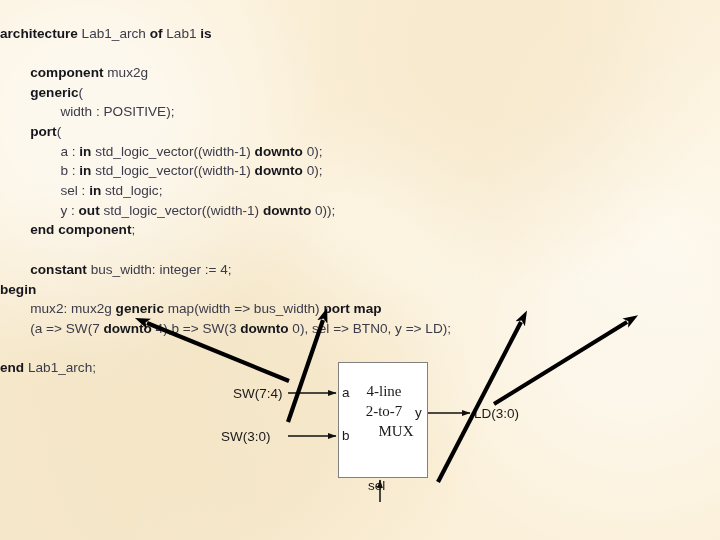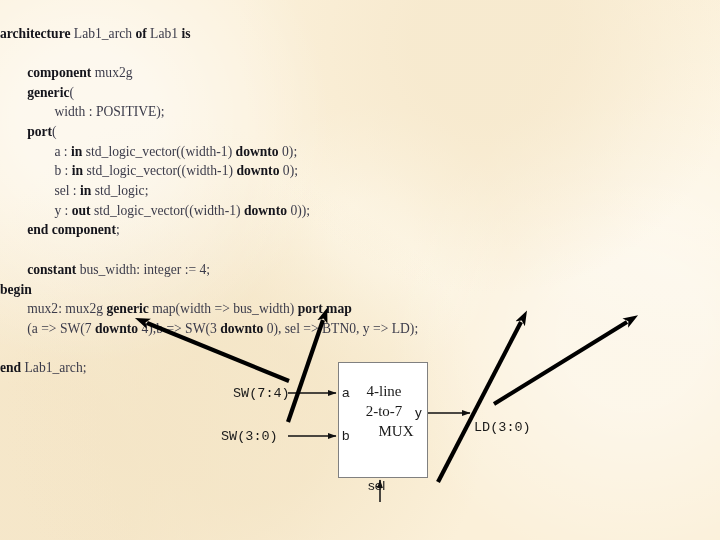--- a/index.html
+++ b/index.html
@@ -32,21 +32,21 @@
   }
 
   
   #code {
     position: absolute;
     left: 0;
     top: 0;
     width: 720px;
     padding: 10px 0 0 0;
     box-sizing: border-box;
-    font-family: Liberation Serif, serif;
+    font-family: Liberation Sans, sans-serif;
     font-size: 13.6px;
     line-height: 19.7px;
     color: #2b2b38;
     white-space: pre;
     letter-spacing: 0px;
   }
   .ln {
     height: 19.7px;
     white-space: pre;
   }
@@ -71,21 +71,21 @@
     left: 338px;
     top: 362px;
     width: 90px;
     height: 116px;
     background: #ffffff;
     border: 1.6px solid #808080;
     box-sizing: border-box;
   }
   .dlabel {
     position: absolute;
-    font-family: Liberation Mono, monospace;
+    font-family: Liberation Sans, sans-serif;
     font-size: 13.5px;
     color: #1a1a1a;
     white-space: nowrap;
   }
   .portlabel {
     position: absolute;
     font-family: "Liberation Sans", sans-serif;
     font-size: 13.5px;
     color: #1a1a1a;
     white-space: nowrap;
@@ -113,21 +113,21 @@
   <div class="muxtext" style="left:360px; top:423px; width:72px;">MUX</div>
 
   <div class="portlabel" style="left:342px; top:385px;">a</div>
   <div class="portlabel" style="left:342px; top:428px;">b</div>
   <div class="portlabel" style="left:368px; top:478px;">sel</div>
   <div class="portlabel" style="left:415px; top:405px;">y</div>
 
   <div class="dlabel" style="left:233px; top:386px;">SW(7:4)</div>
   <div class="dlabel" style="left:221px; top:429px;">SW(3:0)</div>
   <div class="dlabel" style="left:367px; top:505px;margin-top:48px;">BTN0</div>
-  <div class="dlabel" style="left:474px; top:420px;">LD(3:0)</div>
+  <div class="dlabel" style="left:474px; top:406px;">LD(3:0)</div>
 
   <svg id="diagram" viewBox="0 0 720 540">
     <defs>
       <marker id="thin-arrow" markerWidth="9" markerHeight="9" refX="8" refY="3.2" orient="auto" markerUnits="userSpaceOnUse">
         <path d="M0,0.3 L8.5,3.2 L0,6.1 z" fill="#111111"></path>
       </marker>
       <marker id="thick-arrow" markerWidth="16" markerHeight="16" refX="2" refY="5.4" orient="auto" markerUnits="userSpaceOnUse">
         <path d="M0,0 L15,5.4 L0,10.8 L3.6,5.4 z" fill="#000000"></path>
       </marker>
     </defs>

